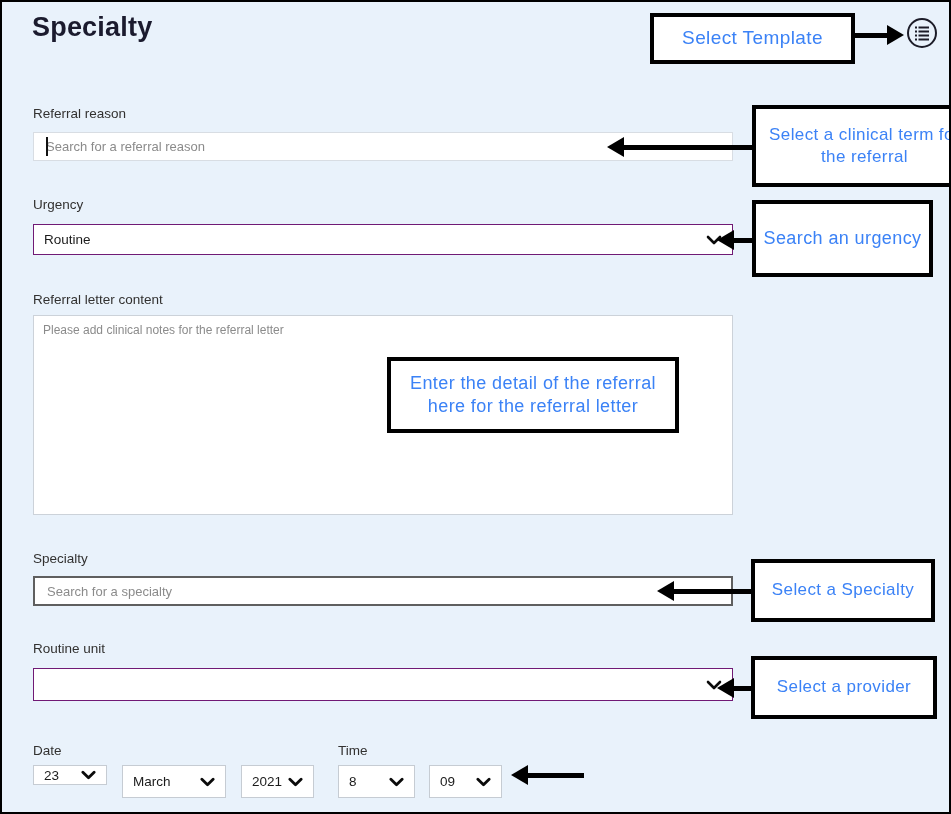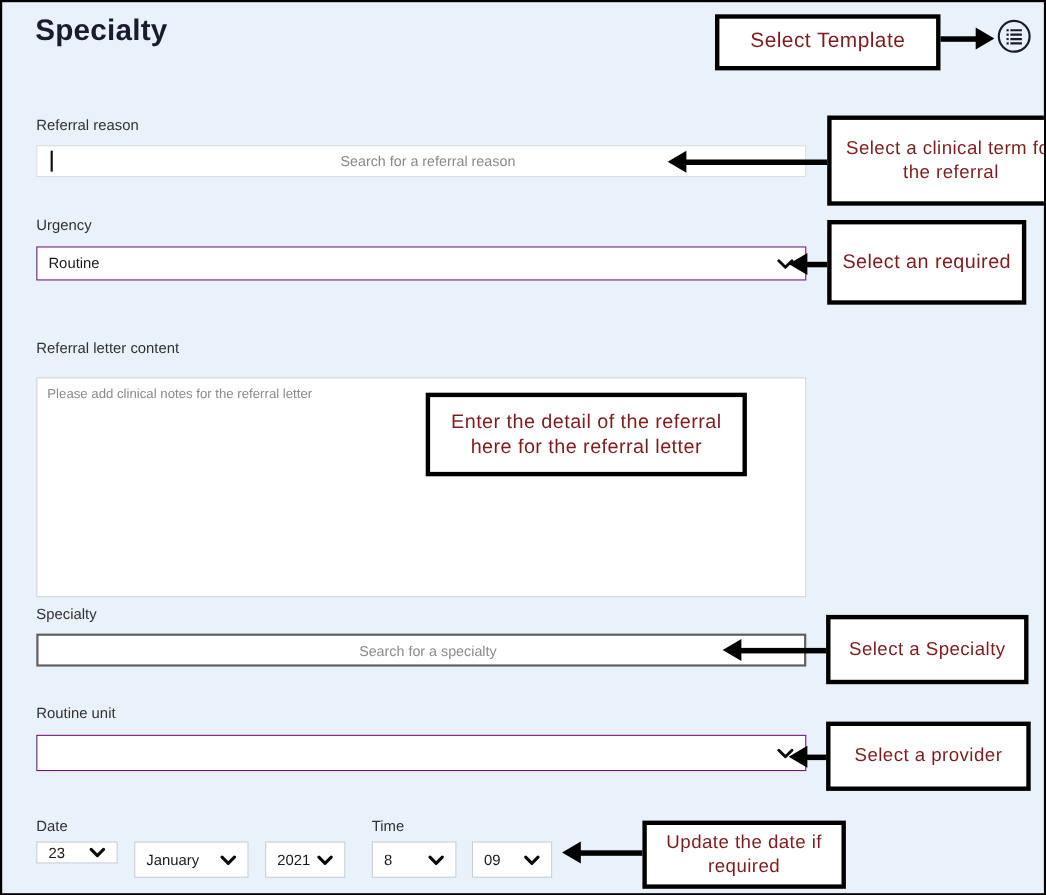--- a/index.html
+++ b/index.html
@@ -33,21 +33,20 @@
 
   .text-input {
     position: absolute;
     border: 1px solid #d8dde3;
     background: #ffffff;
     font-family: "Liberation Sans", sans-serif;
     font-size: 13px;
     color: #1b1b1b;
     padding: 0 0 0 12px;
     outline: none;
-    text-align: center;
   }
   .text-input::placeholder { color: #8b8b8b; opacity: 1; }
   .text-input.dark-border { border: 2px solid #5f5f5f; }
 
   .caret-bar {
     width: 2px;
     background: #111111;
   }
 
   .letter-area {
@@ -82,21 +81,21 @@
   .chev { display: flex; align-items: center; }
 
   .callout {
     position: absolute;
     background: #ffffff;
     border: 4px solid #000000;
     display: flex;
     align-items: center;
     justify-content: center;
     text-align: center;
-    color: #7f1d1d;
+    color: #3b82f6;
     letter-spacing: 0.4px;
     line-height: 1.3;
     padding: 2px 6px;
   }
 
   .arrow-shaft {
     position: absolute;
     height: 5px;
     background: #000000;
   }
@@ -138,22 +137,22 @@
   <div class="abs field-label" style="left:31px; top:195px;">Urgency</div>
   <div class="select-box" style="left:31px; top:222px; width:700px; height:31px;">
     <span class="val">Routine</span>
     <span class="chev">
       <svg width="16" height="10" viewBox="0 0 16 10">
           <polyline points="2,2 8,8 14,2" fill="none" stroke="#0a0a0a" stroke-width="2.6" stroke-linecap="round" stroke-linejoin="round"></polyline>
         </svg>
     </span>
   </div>
 
-  <div class="abs field-label" style="left:31px; top:307px;text-align:center;">Referral letter content</div>
-  <textarea class="letter-area" style="left: 31px; top: 313px; width: 700px; height: 200px; margin-top: 28px;" placeholder="Please add clinical notes for the referral letter"></textarea>
+  <div class="abs field-label" style="left:31px; top:290px;text-align:center;">Referral letter content</div>
+  <textarea class="letter-area" style="left: 31px; top: 313px; width: 700px; height: 200px;" placeholder="Please add clinical notes for the referral letter"></textarea>
 
   <div class="abs field-label" style="left:31px; top:549px;">Specialty</div>
   <input class="text-input dark-border" style="left: 31px; top: 574px; width: 700px; height: 30px;" placeholder="Search for a specialty">
 
   <div class="abs field-label" style="left:31px; top:639px;">Routine unit</div>
   <div class="select-box" style="left:31px; top:666px; width:700px; height:33px;">
     <span class="val"></span>
     <span class="chev">
       <svg width="16" height="10" viewBox="0 0 16 10">
           <polyline points="2,2 8,8 14,2" fill="none" stroke="#0a0a0a" stroke-width="2.6" stroke-linecap="round" stroke-linejoin="round"></polyline>
@@ -166,21 +165,21 @@
 
   <div class="select-box" style="left:31px; top:763px; width:74px; height:20px; border-color:#c6ccd3;">
     <span class="val">23</span>
     <span class="chev">
       <svg width="15" height="10" viewBox="0 0 16 10">
           <polyline points="2,2 8,8 14,2" fill="none" stroke="#0a0a0a" stroke-width="3" stroke-linecap="round" stroke-linejoin="round"></polyline>
         </svg>
     </span>
   </div>
   <div class="select-box" style="left:120px; top:763px; width:104px; height:33px; border-color:#c6ccd3;">
-    <span class="val">January</span>
+    <span class="val">March</span>
     <span class="chev">
       <svg width="15" height="10" viewBox="0 0 16 10">
           <polyline points="2,2 8,8 14,2" fill="none" stroke="#0a0a0a" stroke-width="3" stroke-linecap="round" stroke-linejoin="round"></polyline>
         </svg>
     </span>
   </div>
   <div class="select-box" style="left:239px; top:763px; width:73px; height:33px; border-color:#c6ccd3;">
     <span class="val">2021</span>
     <span class="chev">
       <svg width="15" height="10" viewBox="0 0 16 10">
@@ -226,31 +225,30 @@
           <rect x="10" y="22.5" width="2" height="2"></rect>
         </g>
       </svg>
     </span>
   </button>
 
   <div class="callout" style="left:750px; top:103px; width:225px; height:82px; font-size:17px;">Select a clinical term for the referral</div>
   <div class="arrow-head-left" style="left:605px; top:135px;"></div>
   <div class="arrow-shaft" style="left:621px; top:143px; width:129px;"></div>
 
-  <div class="callout" style="left:750px; top:198px; width:181px; height:77px; font-size:18px;">Select an required</div>
+  <div class="callout" style="left:750px; top:198px; width:181px; height:77px; font-size:18px;">Search an urgency</div>
   <div class="arrow-head-left" style="left:715px; top:228px;"></div>
   <div class="arrow-shaft" style="left:731px; top:236px; width:19px;"></div>
 
   <div class="callout" style="left:385px; top:355px; width:292px; height:76px; font-size:18px;">Enter the detail of the referral here for the referral letter</div>
 
   <div class="callout" style="left:749px; top:557px; width:184px; height:63px; font-size:17px;">Select a Specialty</div>
   <div class="arrow-head-left" style="left:655px; top:579px;"></div>
   <div class="arrow-shaft" style="left:671px; top:587px; width:78px;"></div>
 
   <div class="callout" style="left:749px; top:654px; width:186px; height:63px; font-size:17px;">Select a provider</div>
   <div class="arrow-head-left" style="left:715px; top:676px;"></div>
   <div class="arrow-shaft" style="left:731px; top:684px; width:18px;"></div>
 
-  <div class="callout" style="left:582px; top:744px; width:185px; height:62px; font-size:17px;">Update the date if required</div>
   <div class="arrow-head-left" style="left:509px; top:763px;"></div>
   <div class="arrow-shaft" style="left:525px; top:771px; width:57px;"></div>
 
 </div>
 
 </body></html>

